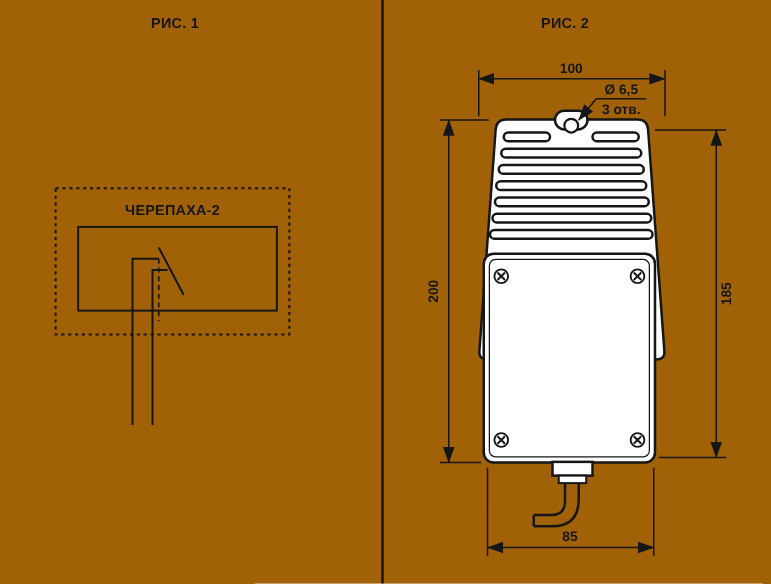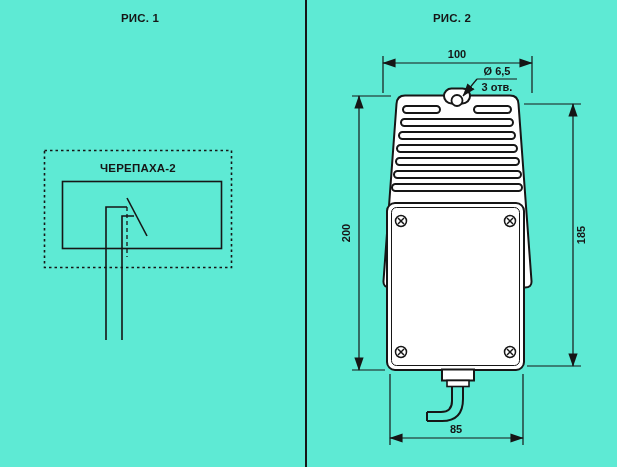--- a/index.html
+++ b/index.html
@@ -1,19 +1,19 @@
 <!DOCTYPE html>
 <html><head>
 <meta charset="utf-8">
 <style>
   html,body{margin:0;padding:0;background:#fff;}
   .canvas{
     position:relative;
     width:617px;height:467px;
-    background:#5eead4;
+    background:#a16207;
     font-family:"Liberation Sans", sans-serif;
     overflow:hidden;
   }
   svg{display:block;}
   svg text{
     font-family:"Liberation Sans", sans-serif;
     font-weight:bold;
     fill:#161616;
   }
   .title-text{font-size:11.5px;letter-spacing:.2px;}

